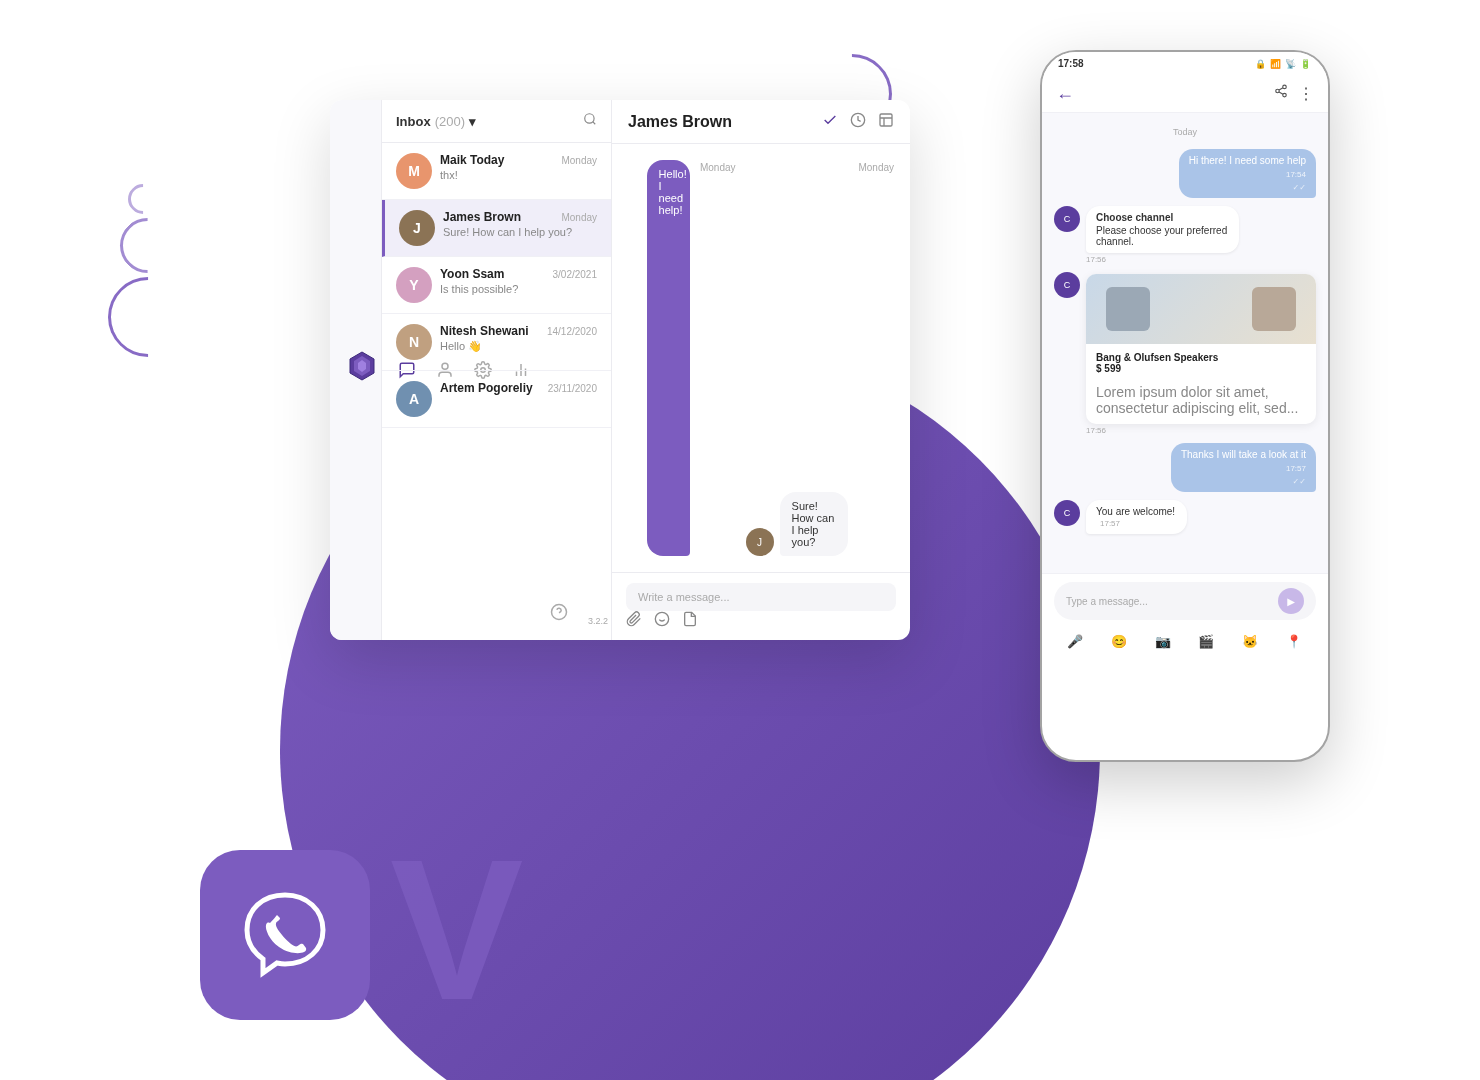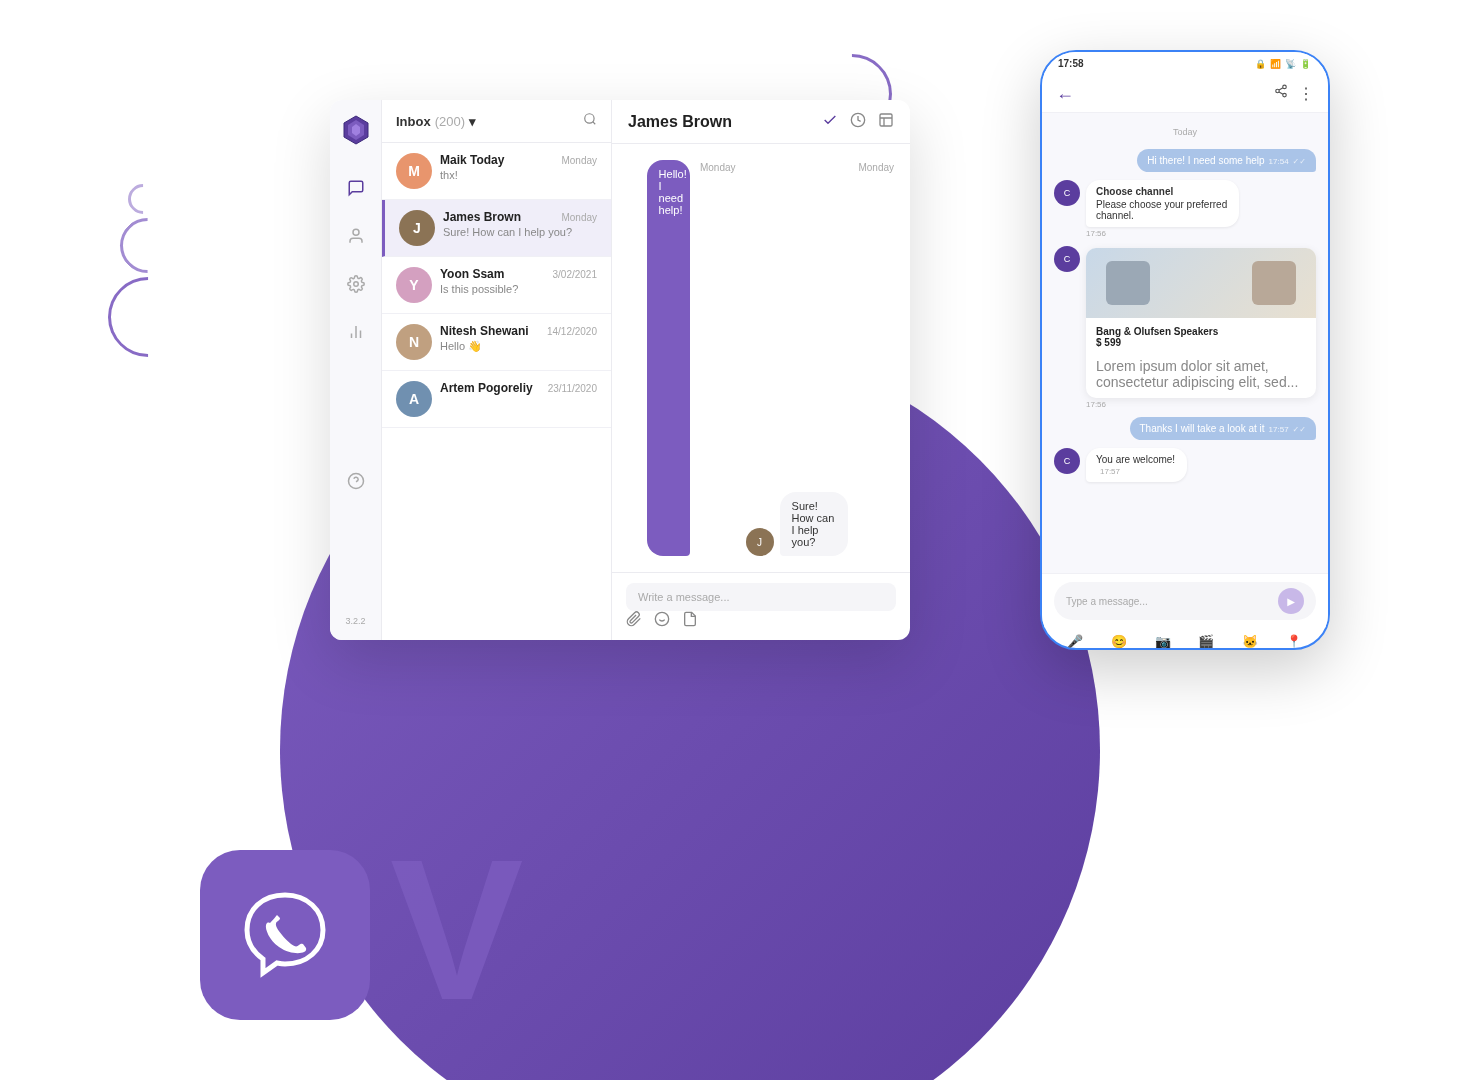--- a/index.html
+++ b/index.html
@@ -101,21 +101,21 @@
       overflow: hidden;
       z-index: 3;
     }
 
     
     .sidebar-nav {
       width: 52px;
       background: #f8f8fb;
       border-right: 1px solid #ebebf0;
       display: flex;
-      flex-direction: column;
+      flex-direction: row;
       align-items: center;
       padding: 14px 16px;
       gap: 20px;
     }
     .sidebar-logo {
       width: 32px;
       height: 32px;
       margin-bottom: 8px;
     }
     .nav-icon {
@@ -306,27 +306,27 @@
       color: #888;
       font-size: 14px;
     }
 
     
     .mobile-phone {
       position: absolute;
       top: 50px;
       right: 150px;
       width: 290px;
-      height: 600px;
+      height: 712px;
       background: #fff;
       border-radius: 36px;
       box-shadow: 0 20px 60px rgba(0,0,0,0.2);
       overflow: hidden;
       z-index: 4;
-      border: 2px solid #3b82f6;
+      border: 2px solid #a3a3a3;
     }
     .phone-status-bar {
       background: #fff;
       padding: 6px 16px;
       display: flex;
       justify-content: space-between;
       align-items: center;
       font-size: 10px;
       color: #333;
       font-weight: 600;
@@ -374,20 +374,21 @@
     .ph-bubble-right {
       background: #aac4e8;
       color: #fff;
       padding: 6px 10px;
       border-radius: 14px 14px 4px 14px;
       font-size: 10px;
       max-width: 75%;
       display: flex;
       align-items: flex-end;
       gap: 4px;
+      flex-direction: column;
     }
     .ph-bubble-right .ph-time {
       font-size: 8px;
       color: rgba(255,255,255,0.8);
       white-space: nowrap;
     }
     .ph-msg-left {
       display: flex;
       align-items: flex-start;
       gap: 6px;

